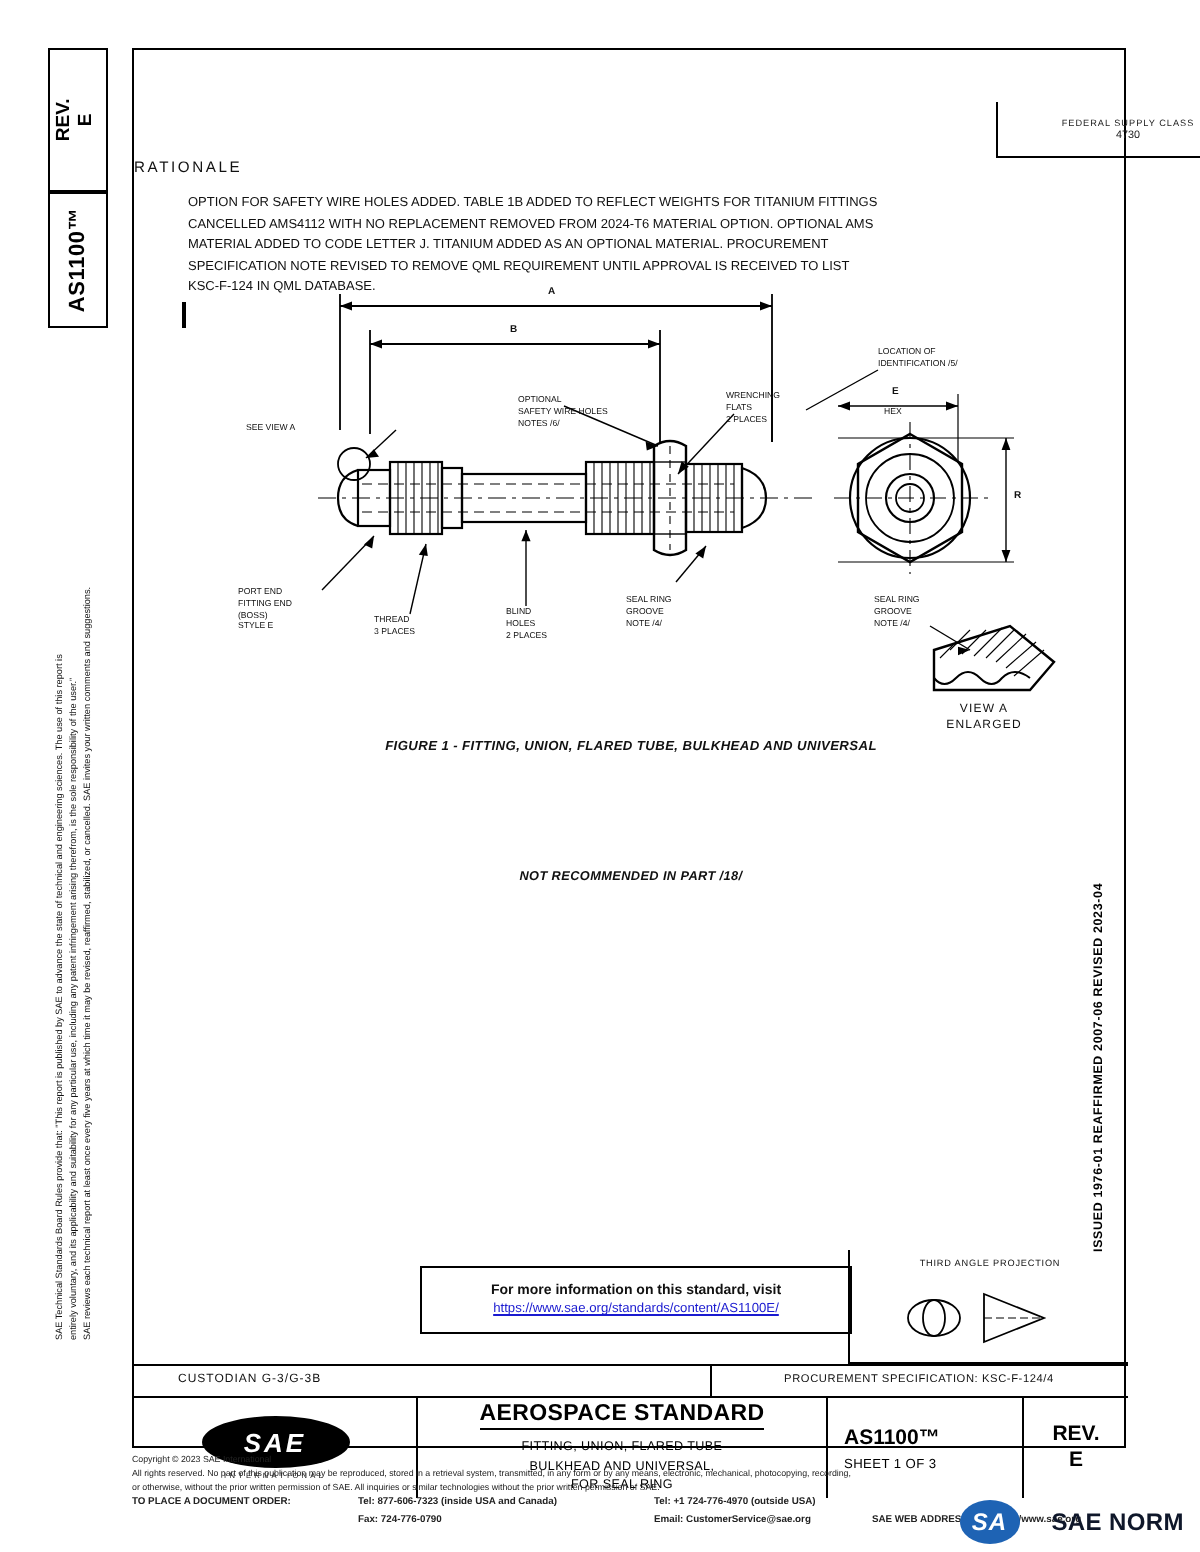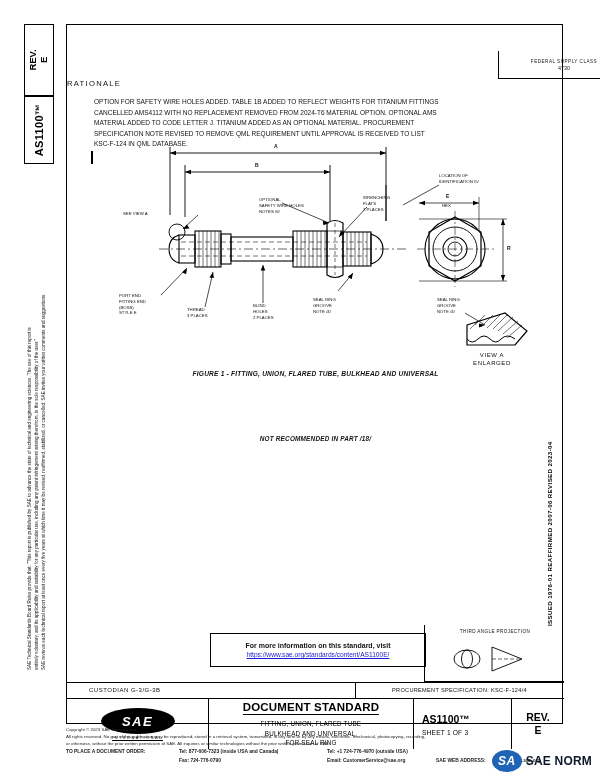--- a/index.html
+++ b/index.html
@@ -63,21 +63,21 @@
   .proj-cap{position:absolute;left:0;top:4px;width:140px;text-align:center;font-size:4.6px;letter-spacing:.4px;color:#111;}
 
   
   .cust-row{position:absolute;left:0;top:657px;width:497px;height:16px;border-top:1.6px solid #000;box-sizing:border-box;}
   .cust-txt{position:absolute;left:22px;top:4px;font-size:6px;letter-spacing:.5px;color:#111;}
   .cust-div{position:absolute;left:288px;top:0;width:1.4px;height:16px;background:#000;}
   .proc-txt{position:absolute;left:288px;top:4px;width:209px;text-align:center;font-size:5.6px;letter-spacing:.3px;color:#111;}
 
   
   .title-block{position:absolute;left:0;top:673px;width:497px;height:51px;border-top:1.6px solid #000;box-sizing:border-box;display:flex;}
-  .tb-logo{width:142px;border-right:1.6px solid #000;box-sizing:border-box;display:flex;align-items:center;justify-content:center;text-decoration:underline;}
+  .tb-logo{width:142px;border-right:1.6px solid #000;box-sizing:border-box;display:flex;align-items:center;justify-content:center;}
   .tb-mid{width:205px;border-right:1.6px solid #000;box-sizing:border-box;display:flex;flex-direction:column;align-items:center;justify-content:center;padding-top:1px;}
   .tb-num{width:98px;border-right:1.6px solid #000;box-sizing:border-box;display:flex;flex-direction:column;justify-content:center;padding-left:8px;}
   .tb-rev{flex:1;display:flex;flex-direction:column;align-items:center;justify-content:center;}
   .as-title{font-size:11.5px;font-weight:bold;letter-spacing:.2px;border-bottom:1.3px solid #000;padding-bottom:1px;}
   .as-sub{font-size:6.3px;line-height:1.5;text-align:center;margin-top:4px;letter-spacing:.2px;}
   .as-sub span{display:block;}
   .tb-num-1{font-size:10.5px;font-weight:bold;}
   .tb-num-2{font-size:6.6px;margin-top:4px;letter-spacing:.2px;}
   .tb-rev-1{font-size:10.5px;font-weight:bold;line-height:1.25;}
   .tb-rev-2{font-size:10.5px;font-weight:bold;line-height:1.25;}
@@ -88,21 +88,21 @@
   .sae-oval span{color:#fff;font-size:13px;font-weight:bold;letter-spacing:1.5px;font-style:italic;}
   .sae-sub{font-size:3.8px;letter-spacing:1.6px;margin-top:2px;color:#111;}
 
   
   .footer{position:absolute;left:66px;top:726px;width:497px;font-size:4.4px;line-height:1.6;color:#222;}
   .footer .f-line{display:block;white-space:nowrap;}
   .f-cols{position:relative;height:20px;margin-top:1px;}
   .f-c{position:absolute;font-size:4.9px;font-weight:bold;white-space:nowrap;}
 
   
-  .watermark{position:absolute;right:8px;bottom:4px;display:flex;align-items:center;gap:4px;}
+  .watermark{position:absolute;right:8px;bottom:4px;display:flex;align-items:center;gap:16px;}
   .wm-oval{width:30px;height:22px;border-radius:50%;background:#1e63b4;display:flex;align-items:center;justify-content:center;}
   .wm-oval span{color:#fff;font-size:12px;font-weight:bold;font-style:italic;letter-spacing:.5px;}
   .wm-txt{font-size:12px;font-weight:bold;color:#0f172a;letter-spacing:.2px;}
 </style>
 </head>
 <body>
 
 <div class="page">
 
   <div class="rev-box">
@@ -361,21 +361,21 @@
     <div class="title-block">
       <div class="tb-logo">
         <div class="sae-logo">
           <div class="sae-oval">
             <span>SAE</span>
           </div>
           <div class="sae-sub">INTERNATIONAL</div>
         </div>
       </div>
       <div class="tb-mid">
-        <div class="as-title">DOCUMENT STANDARD</div>
+        <div class="as-title">AEROSPACE STANDARD</div>
         <div class="as-sub">
           <span>FITTING, UNION, FLARED TUBE</span>
           <span>BULKHEAD AND UNIVERSAL,</span>
           <span>FOR SEAL RING</span>
         </div>
       </div>
       <div class="tb-num">
         <div class="tb-num-1">AS1100™</div>
         <div class="tb-num-2">SHEET 1 OF 3</div>
       </div>

